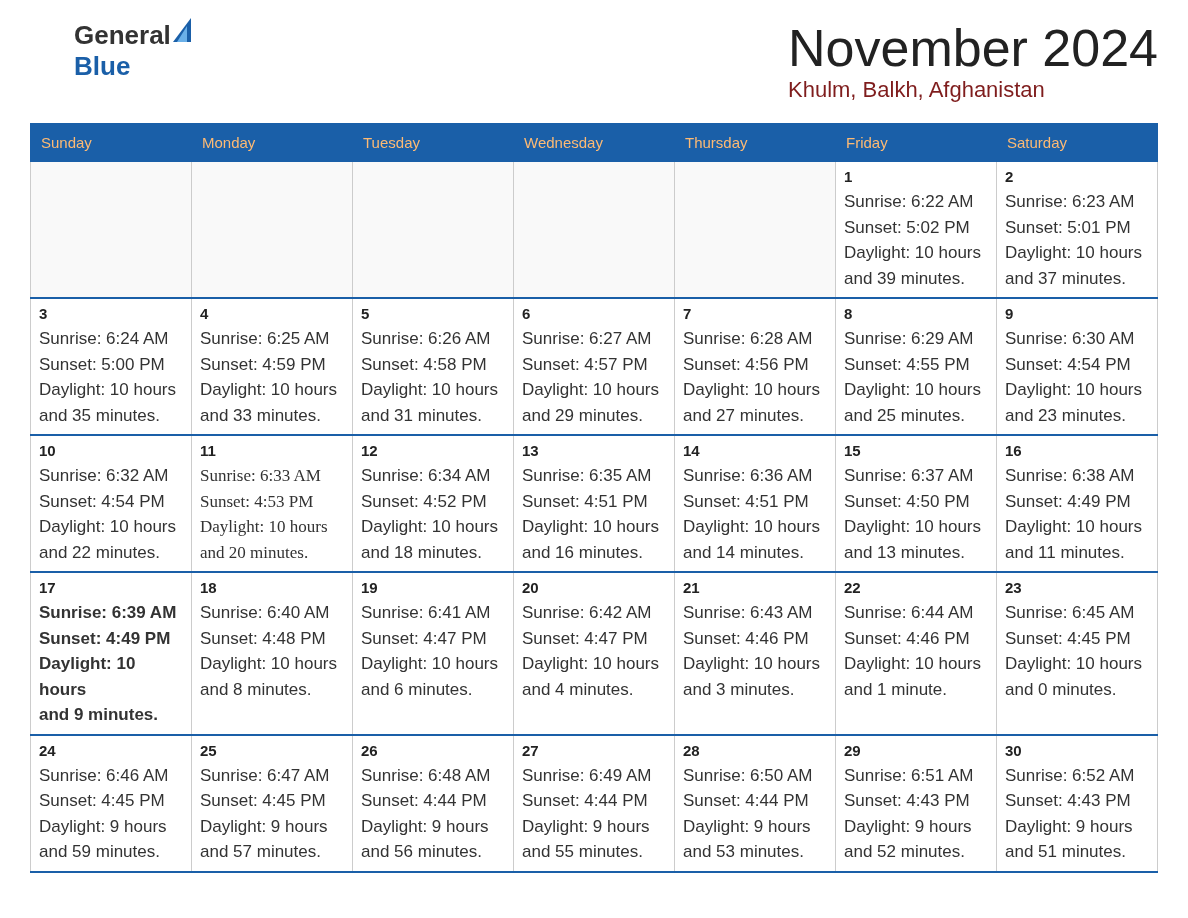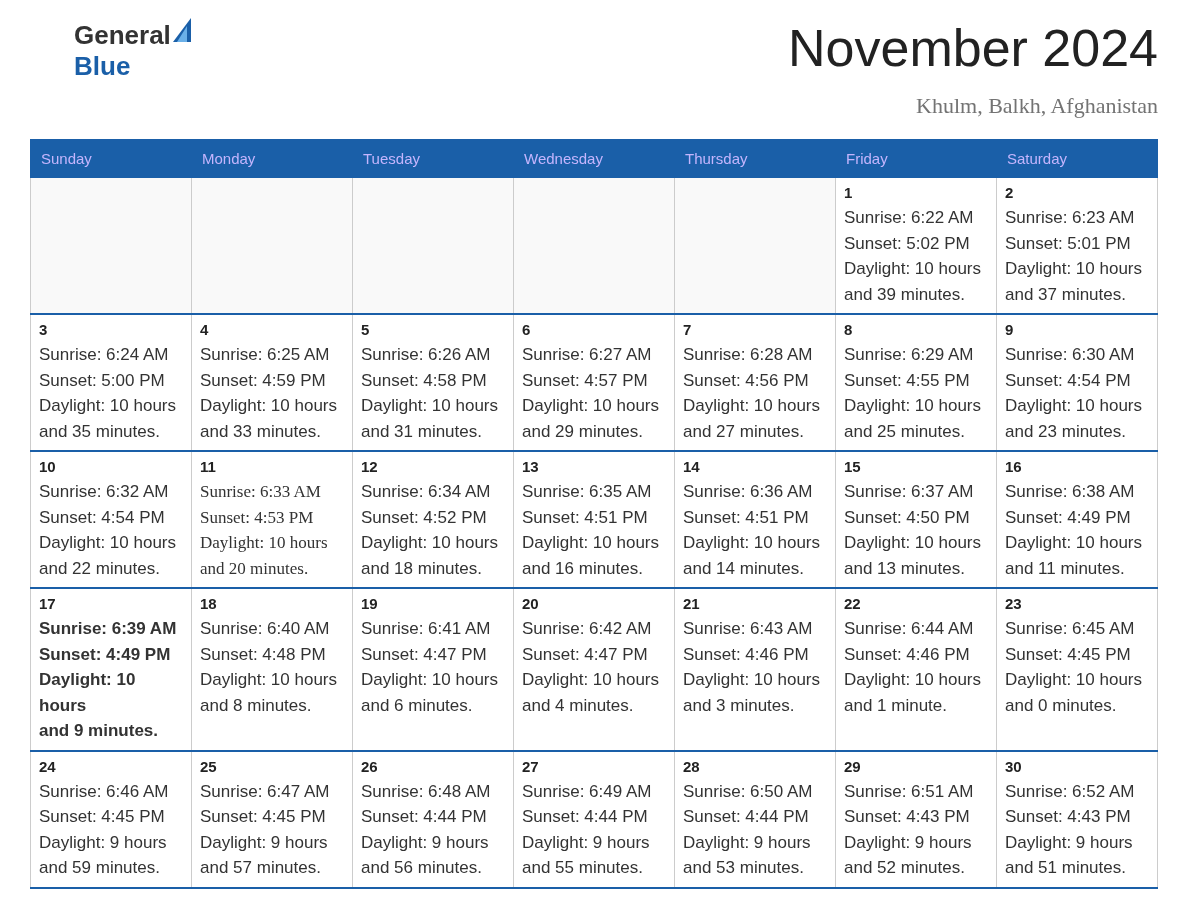--- a/index.html
+++ b/index.html
@@ -21,41 +21,40 @@
       display: flex;
       align-items: flex-end;
       font-size: 26px;
       font-weight: bold;
       color: #333;
       margin-left: 44px;
     }
     .logo-general { color: #333; }
     .logo-blue { color: #1a5fa8; }
     .title-section {
-      text-align: right;
+      text-align: left;
     }
     .month-title {
       font-size: 52px;
       font-weight: 300;
       color: #222;
       line-height: 1.1;
     }
     .location-title {
       font-size: 22px;
-      color: #737373;
-      margin-top: 16px;
-      font-family: Liberation Serif, serif;
+      color: #7f1d1d;
+      margin-top: 0;
     }
     table {
       width: 100%;
       border-collapse: collapse;
     }
     thead tr th {
       background-color: #1a5fa8;
-      color: #c4b5fd;
+      color: #fdba74;
       padding: 10px 10px;
       text-align: left;
       font-size: 15px;
       font-weight: normal;
       border: 1px solid #1a5fa8;
     }
     tbody tr td {
       vertical-align: top;
       padding: 6px 8px;
       border: 1px solid #ccc;

